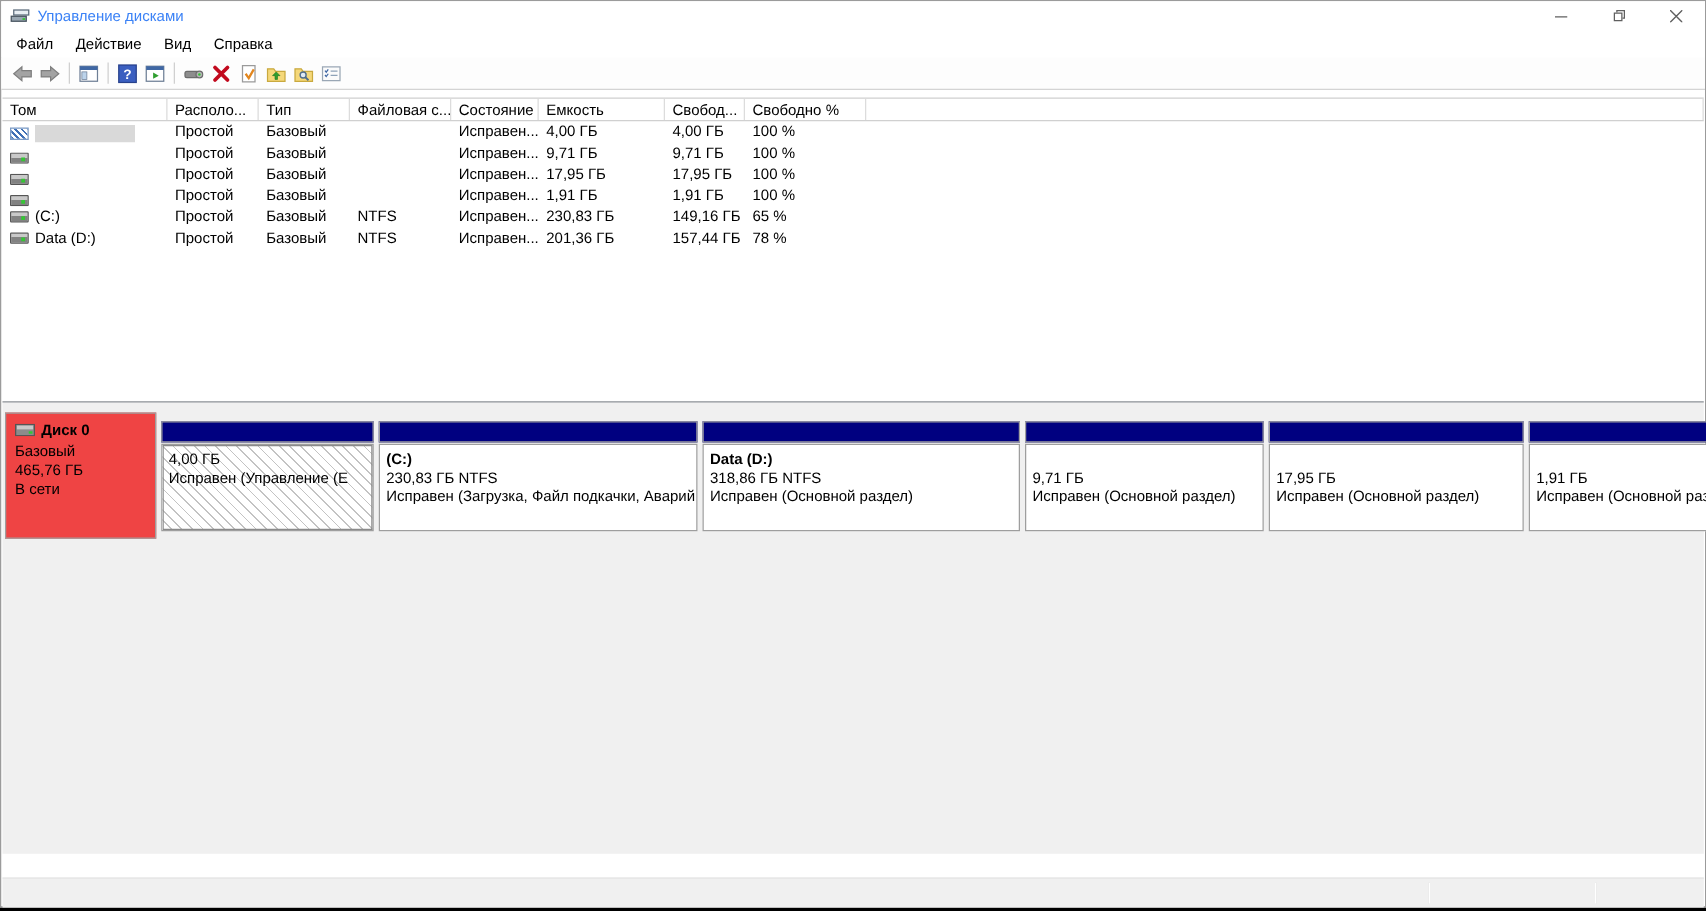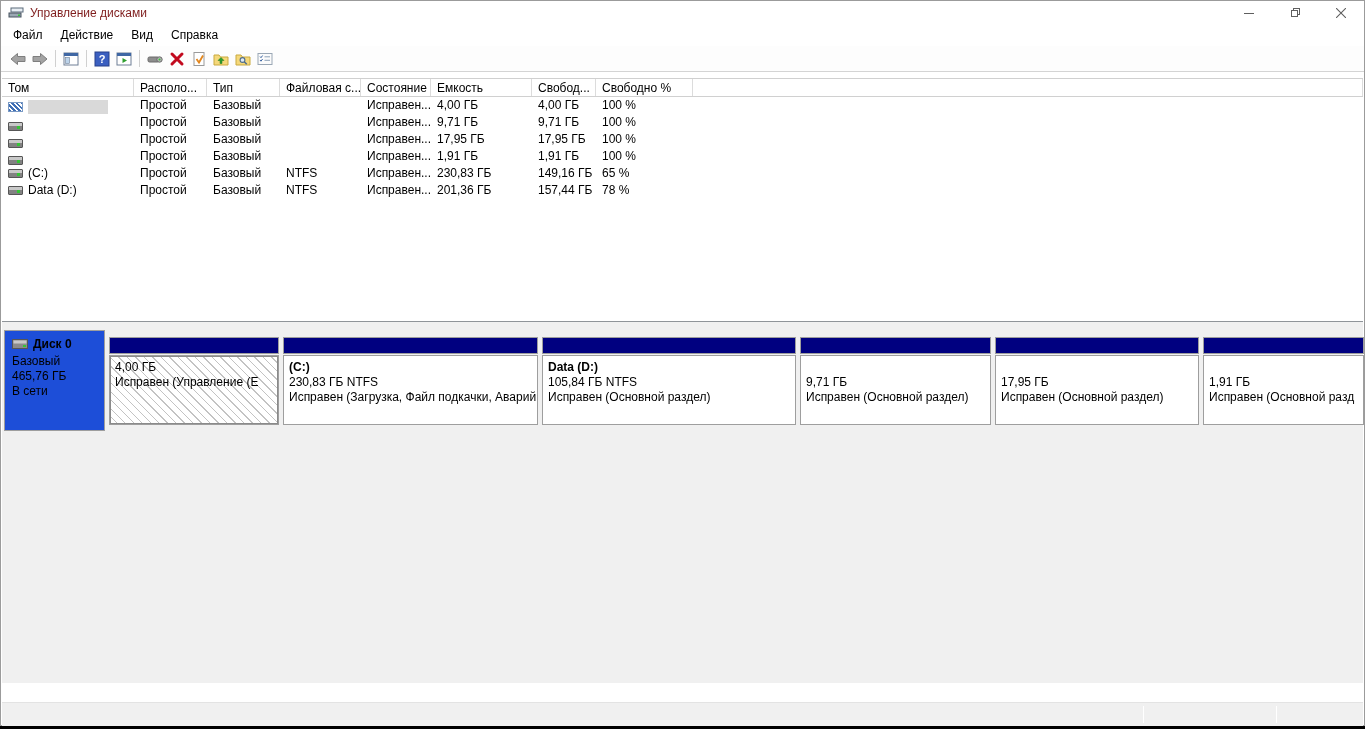--- a/index.html
+++ b/index.html
@@ -1,21 +1,21 @@
 <!DOCTYPE html>
 <html><head>
 <meta charset="utf-8">
 <style>
   * { box-sizing: border-box; margin: 0; padding: 0; }
   html,body { width:1365px; height:729px; background:#000; font-family:"Liberation Sans", sans-serif; font-size:12px; color:#000; overflow:hidden; }
   .window { position:relative; width:1365px; height:726px; background:#fff; border:1px solid #9b9b9b; }
 
   
   .titlebar { position:absolute; top:0; left:0; right:0; height:23px; display:flex; align-items:center; padding-left:7px; background:#fff; }
-  .titlebar .title { color:#7f1d1d; margin-left:6px; }
+  .titlebar .title { color:#3b82f6; margin-left:6px; }
   .win-controls { position:absolute; right:0; top:0; height:23px; display:flex; }
   .win-btn { width:46px; height:23px; display:flex; align-items:center; justify-content:center; color:#5f5f5f; font-size:13px; }
   .restore-glyph { position:relative; width:9px; height:9px; }
   .restore-glyph .r1 { position:absolute; left:0; bottom:0; width:7px; height:7px; border:1px solid #5f5f5f; background:#fff; }
   .restore-glyph .r2 { position:absolute; right:0; top:0; width:7px; height:7px; border:1px solid #5f5f5f; }
 
   
   .menubar { position:absolute; top:23px; left:0; right:0; height:22px; display:flex; align-items:flex-start; padding-left:3px; background:#fff; }
   .menu-item { padding:0 9px; line-height:22px; cursor:default; }
 
@@ -33,21 +33,21 @@
   .c0{width:132px} .c1{width:73px} .c2{width:73px} .c3{width:81px} .c4{width:70px} .c5{width:101px} .c6{width:64px} .c7{width:97px} .c8{flex:1}
   .vol-cell { display:flex; align-items:center; gap:5px; }
   .drive-ico { display:inline-block; width:15px; height:9px; background:linear-gradient(#c9c9c9 0 3px, #828282 3px); border:1px solid #565656; border-radius:1px; position:relative; flex:none; }
   .drive-ico::after { content:""; position:absolute; right:2px; bottom:1px; width:3px; height:3px; background:#35c535; }
   .hatch-ico { display:inline-block; width:15px; height:10px; border:1px solid #7a9ac5; background:repeating-linear-gradient(45deg,#3f6fb5 0 1.5px,#ffffff 1.5px 3.5px); flex:none; }
   .name-box { display:inline-block; width:80px; height:14px; background:#d9d9d9; }
 
   
   .gfx { position:absolute; top:320px; left:1px; right:1px; height:362px; background:#f0f0f0; border-top:1px solid #8f9499; }
   .disk-row { position:absolute; top:8px; left:2px; display:flex; width:1361px; height:101px; }
-  .disk-info { width:101px; height:101px; background:#1d4ed8; border:1px solid #9e9e9e; padding:6px 0 0 7px; flex:none; }
+  .disk-info { width:121px; height:101px; background:#ef4444; border:1px solid #9e9e9e; padding:6px 0 0 7px; flex:none; }
   .disk-info .dname { display:flex; align-items:center; gap:5px; font-weight:bold; margin-bottom:3px; }
   .disk-info .dline { line-height:15px; }
   .parts { display:flex; gap:4px; padding:7px 0 0 4px; }
   .part { display:flex; flex-direction:column; }
   .part-bar { height:17px; background:#000080; border:1px solid #9e9e9e; }
   .part-body { margin-top:1px; height:70px; background:#fff; border:1px solid #9e9e9e; padding:4px 5px 0 5px; overflow:hidden; }
   .part-body .ttl { font-weight:bold; white-space:nowrap; line-height:15px; height:15px; }
   .part-body .ln { white-space:nowrap; line-height:15px; }
   .part.selected .part-body { background:repeating-linear-gradient(45deg,#ffffff 0 5px,#c3c3c3 5px 6px); box-shadow:inset 0 0 0 1px #8a8a8a; }
   .w0{width:170px}.w1{width:255px}.w2{width:254px}.w3{width:191px}.w4{width:204px}.w5{width:161px}
@@ -311,21 +311,21 @@
           <div class="part-body">
             <div class="ttl">(C:)</div>
             <div class="ln">230,83 ГБ NTFS</div>
             <div class="ln">Исправен (Загрузка, Файл подкачки, Аварий</div>
           </div>
         </div>
         <div class="part w2">
           <div class="part-bar"></div>
           <div class="part-body">
             <div class="ttl">Data (D:)</div>
-            <div class="ln">105,84 ГБ NTFS</div>
+            <div class="ln">318,86 ГБ NTFS</div>
             <div class="ln">Исправен (Основной раздел)</div>
           </div>
         </div>
         <div class="part w3">
           <div class="part-bar"></div>
           <div class="part-body">
             <div class="ttl"></div>
             <div class="ln">9,71 ГБ</div>
             <div class="ln">Исправен (Основной раздел)</div>
           </div>

